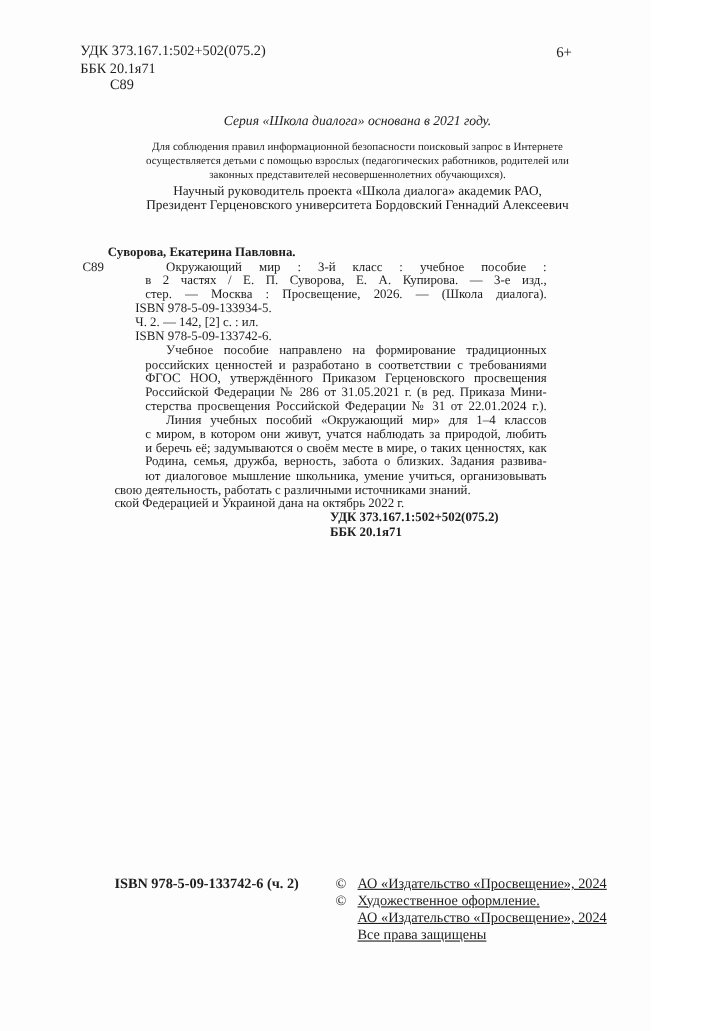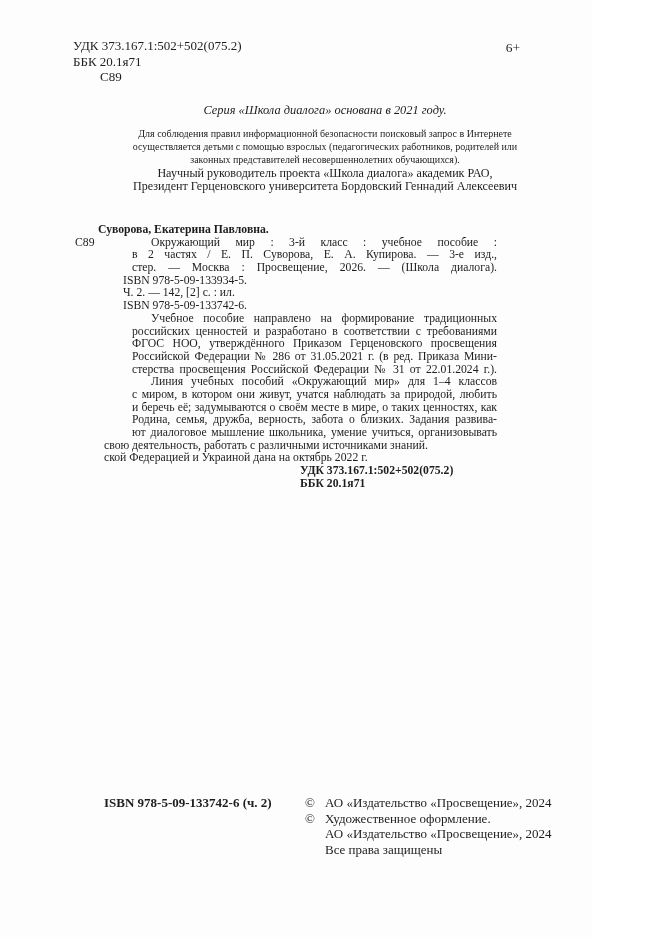--- a/index.html
+++ b/index.html
@@ -34,21 +34,21 @@
   .card-udkbbk{font-weight:bold;margin-left:196px;white-space:nowrap;}
   
   .footer-isbn{position:absolute;left:74px;top:795px;font-weight:bold;font-size:13px;line-height:16px;margin-left:30px;}
   .footer-isbn div{white-space:nowrap;}
   .footer-copyright{
     position:absolute;left:305px;top:795px;
     font-size:13px;line-height:15.5px;
     display:grid;grid-template-columns:20px auto;
   }
   .footer-copyright .sym{white-space:nowrap;}
-  .footer-copyright .txt{white-space:nowrap;}
+  .footer-copyright .txt{white-space:nowrap;text-decoration:underline;}
 </style>
 </head>
 <body>
 
 <div class="page">
 
   <div class="top-codes">
     <div class="code-line">УДК 373.167.1:502+502(075.2)</div>
     <div class="code-line">ББК 20.1я71</div>
     <div class="code-line code-indent">С89</div>

